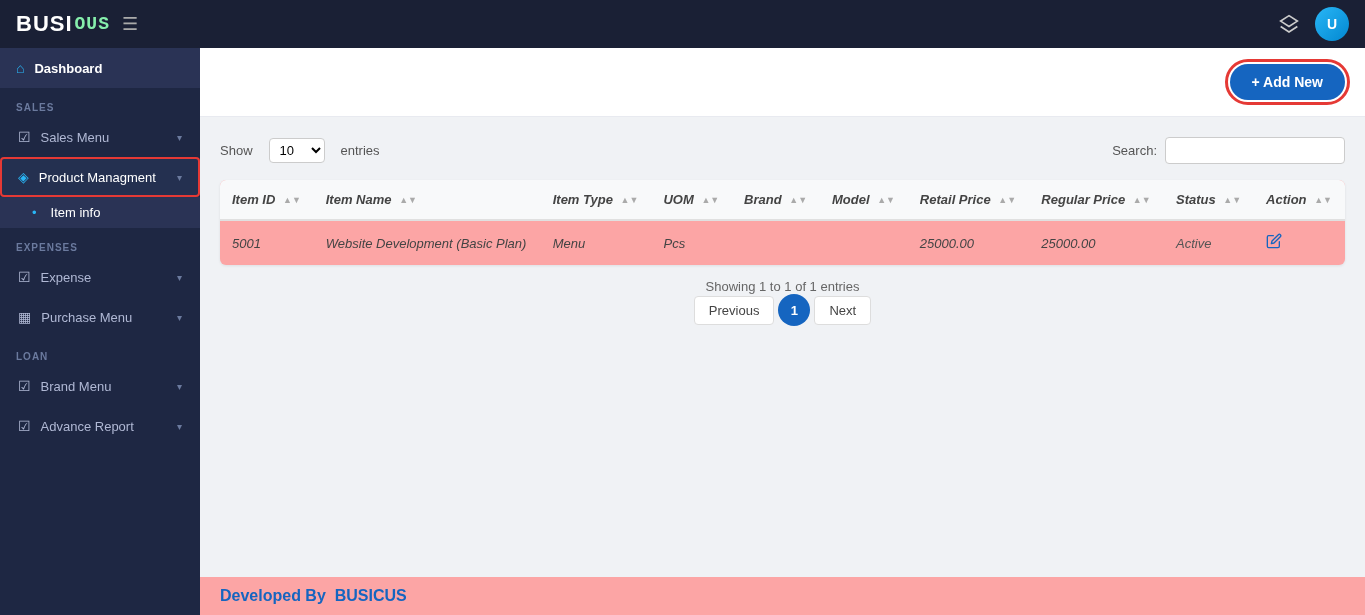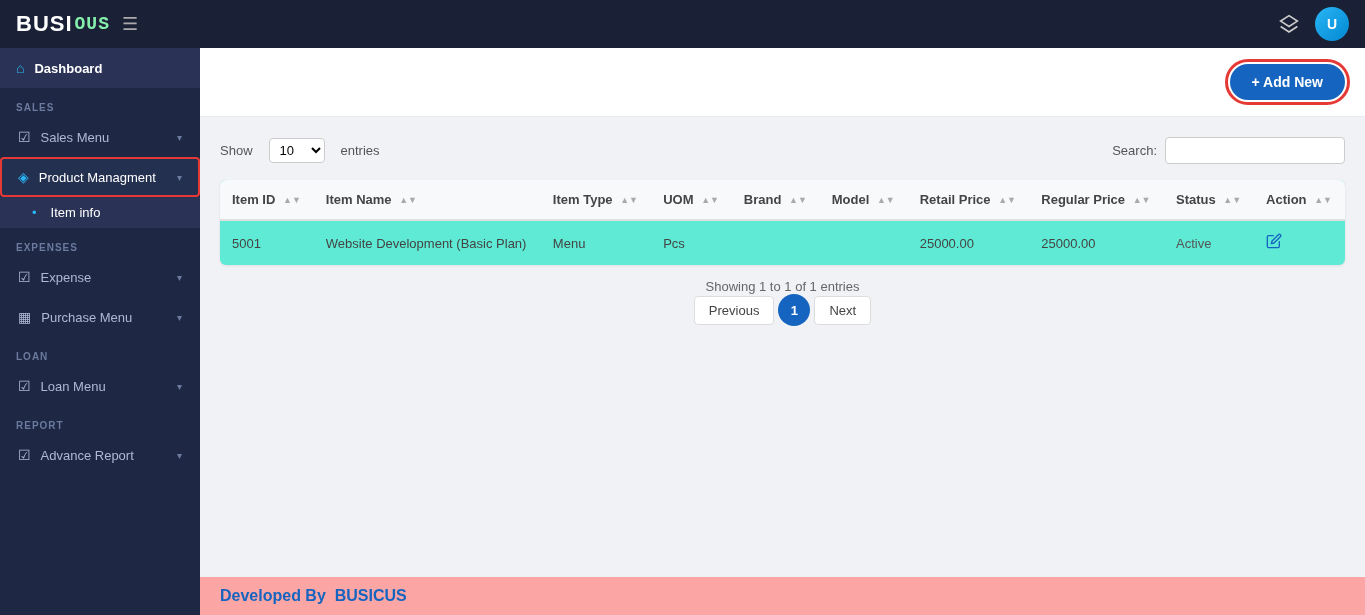--- a/index.html
+++ b/index.html
@@ -153,24 +153,25 @@
       padding: 5px 8px;
       font-size: 13px;
       width: 180px;
       outline: none;
     }
 
     
     .data-table {
       width: 100%;
       border-collapse: collapse;
-      background: #5eead4;
+      background: #fca5a5;
       border-radius: 6px;
       overflow: hidden;
       box-shadow: 0 1px 3px rgba(0,0,0,0.08);
+      font-style: italic;
     }
     .data-table thead tr {
       background: #f8f9fa;
       border-bottom: 2px solid #e0e0e0;
     }
     .data-table th {
       padding: 12px 12px;
       text-align: left;
       font-size: 13px;
       font-weight: 600;
@@ -294,25 +295,24 @@
 
     <div class="sidebar-item">
       <span class="sidebar-item-icon">▦</span>
       <span class="sidebar-item-label">Purchase Menu</span>
       <span class="sidebar-item-arrow">▾</span>
     </div>
 
     <div class="sidebar-section-label">LOAN</div>
     <div class="sidebar-item">
       <span class="sidebar-item-icon">☑</span>
-      <span class="sidebar-item-label">Loan Menu</span>
-      <span class="sidebar-item-arrow">▾</span>
-    </div>
-
-    <div class="sidebar-section-label">REPORT</div>
+      <span class="sidebar-item-label">Brand Menu</span>
+      <span class="sidebar-item-arrow">▾</span>
+    </div>
+
     <div class="sidebar-item">
       <span class="sidebar-item-icon">☑</span>
       <span class="sidebar-item-label">Advance Report</span>
       <span class="sidebar-item-arrow">▾</span>
     </div>
   </div>
 
   <div class="main">
     <div class="main-header">
       <button class="add-new-btn">+ Add New</button>

